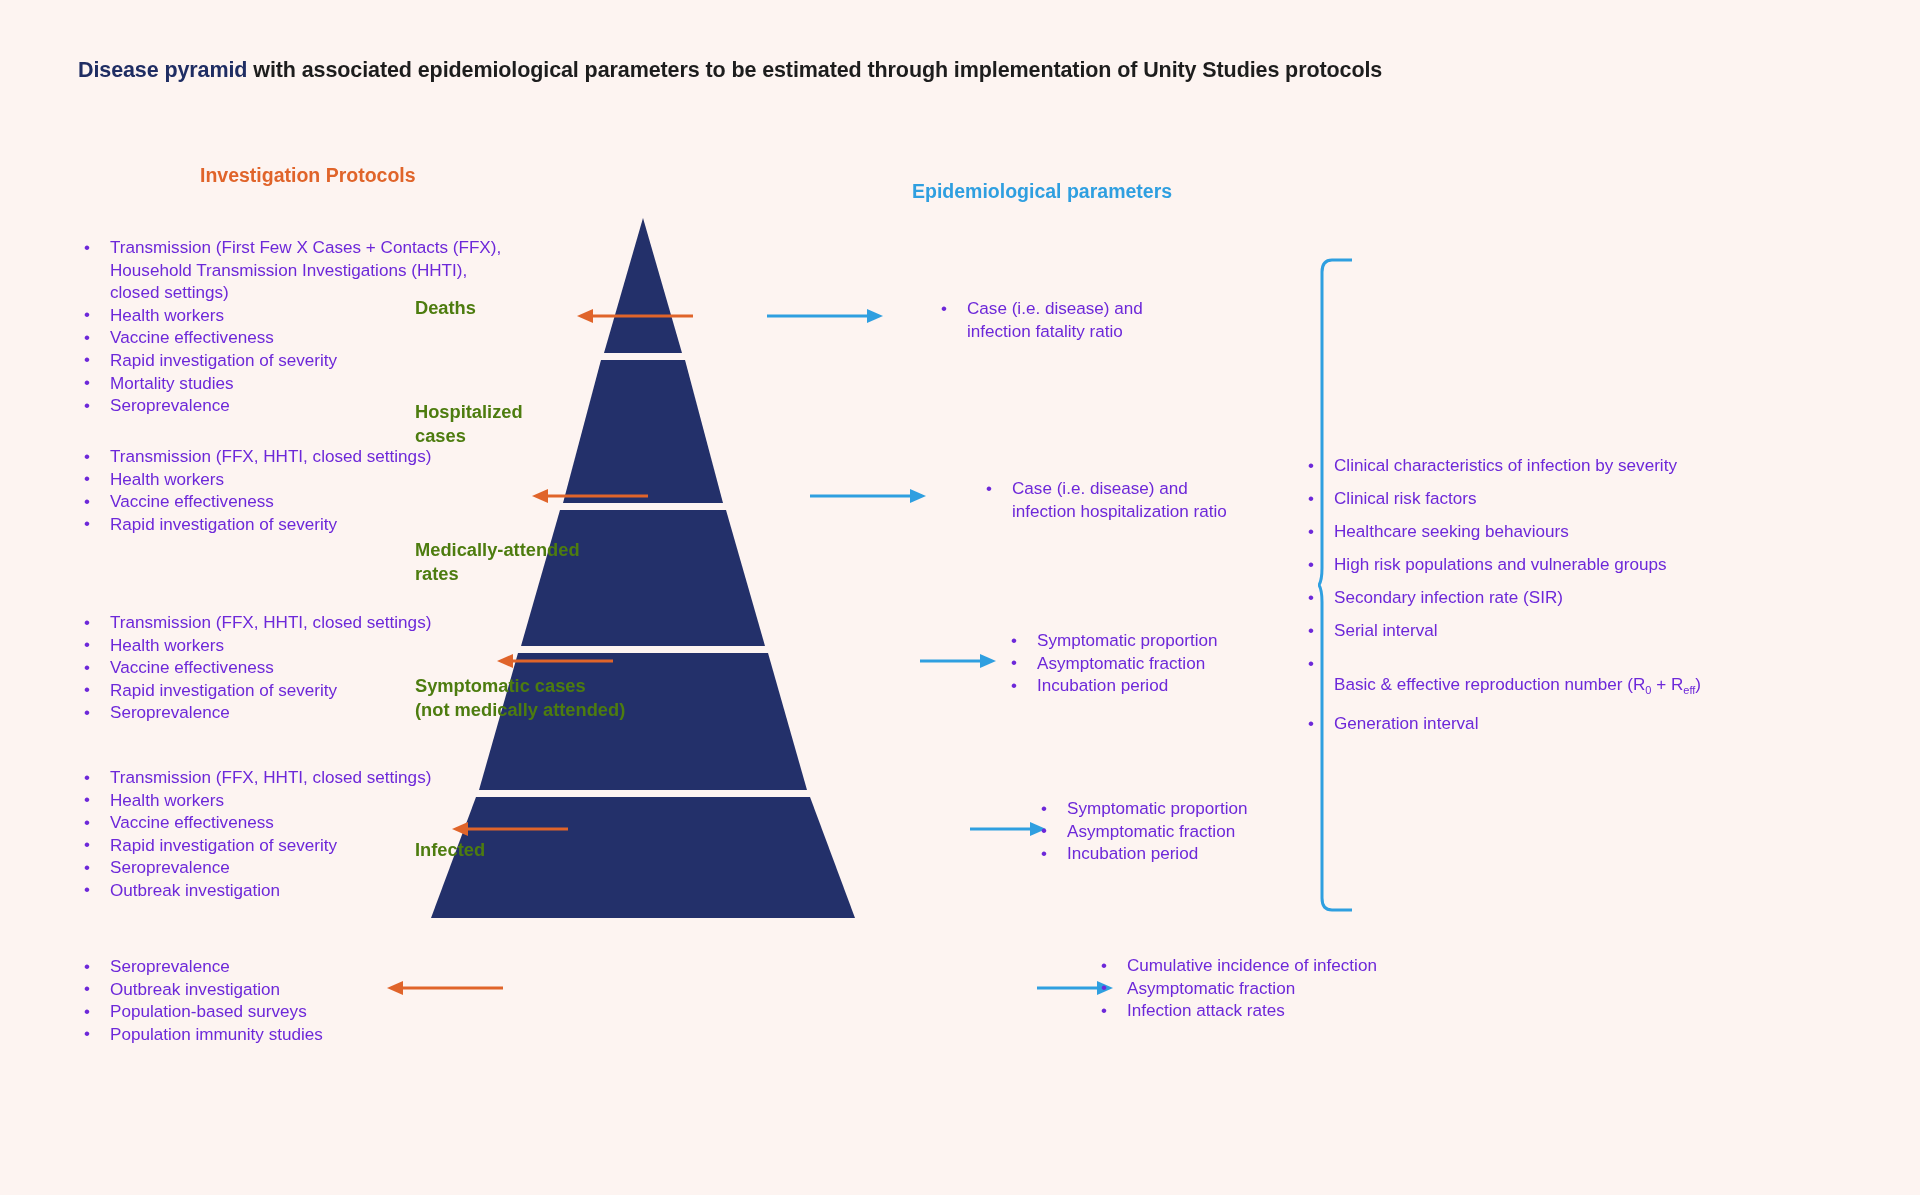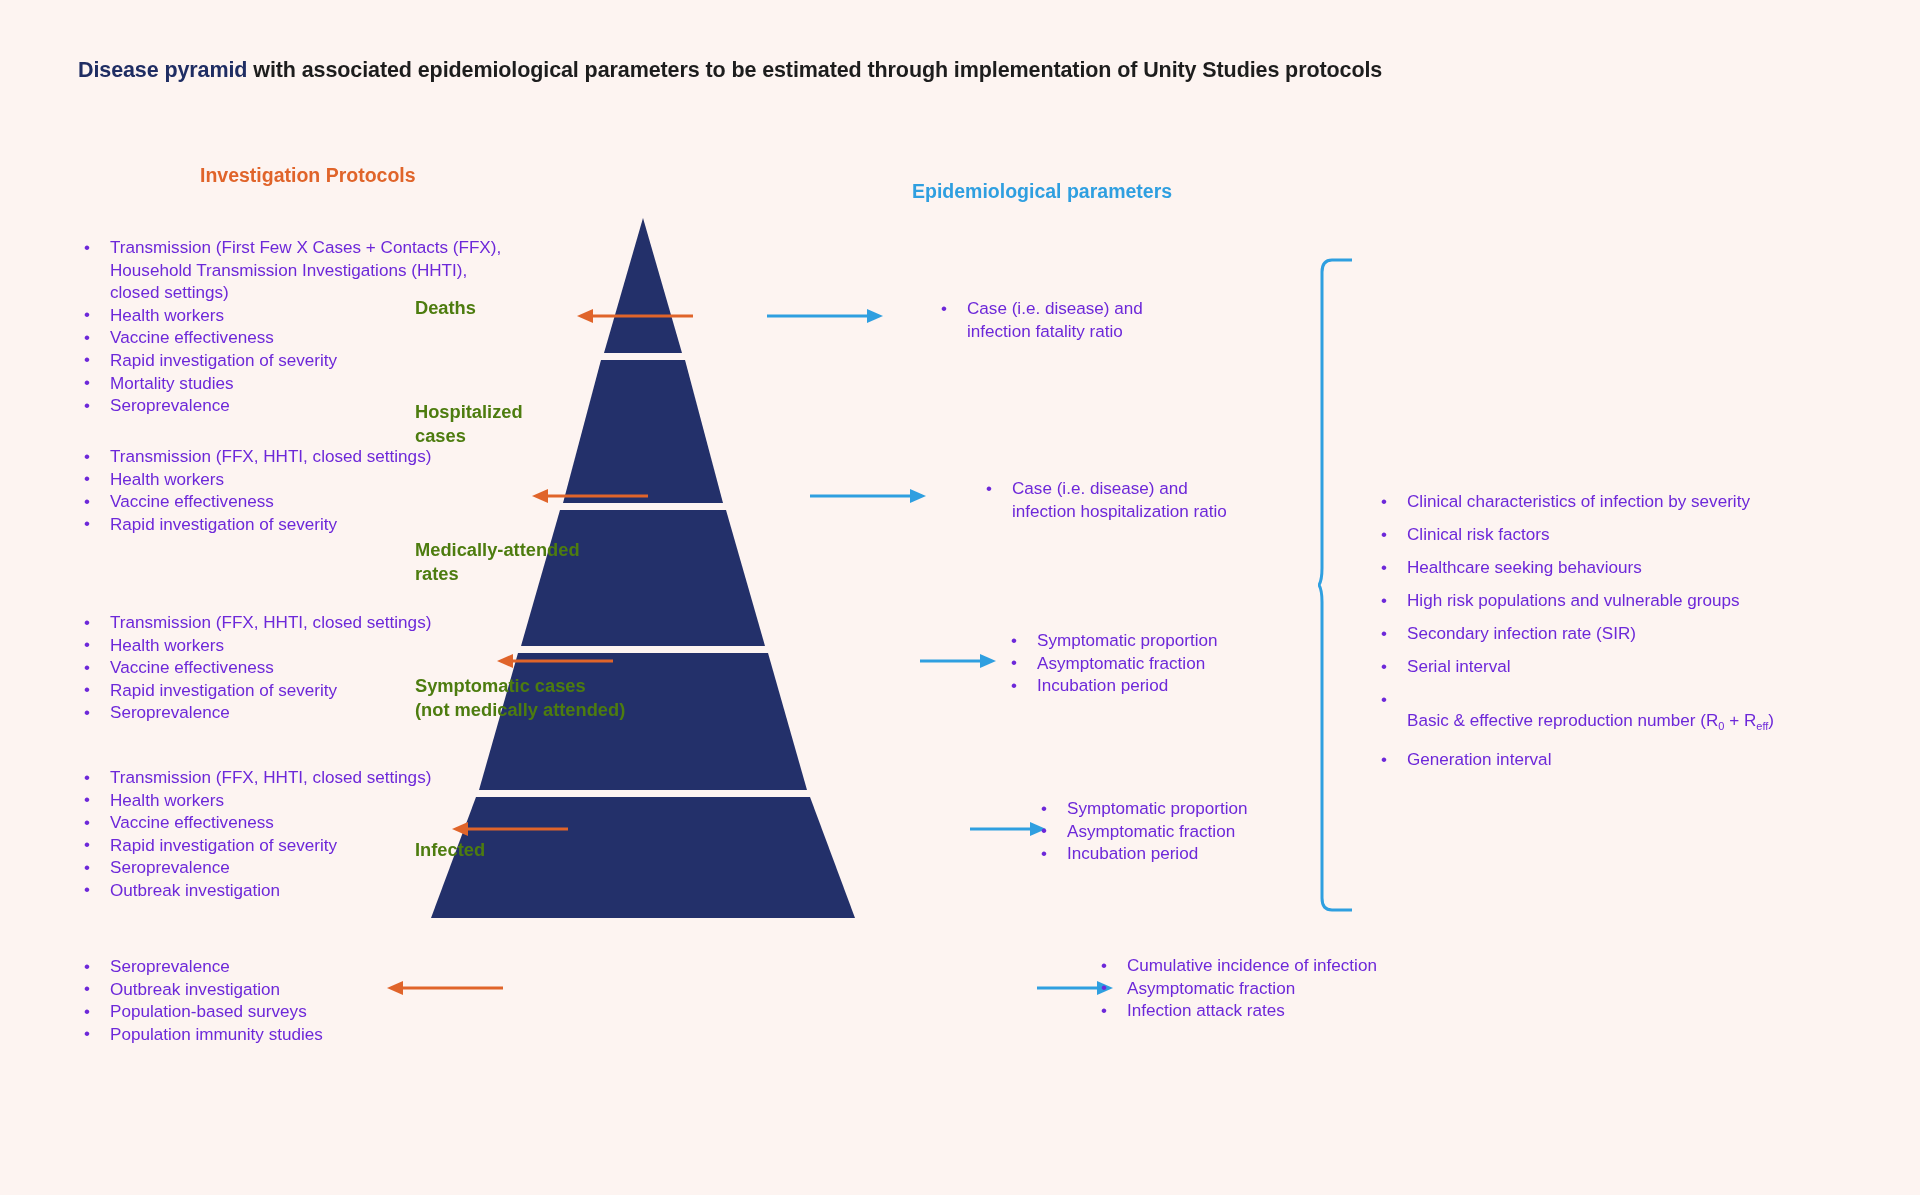--- a/index.html
+++ b/index.html
@@ -266,21 +266,21 @@
       <li>Cumulative incidence of infection</li>
       <li>Asymptomatic fraction</li>
       <li>Infection attack rates</li>
     </ul>
   </div>
 
   <svg class="brace" width="40" height="655">
     <path d="M 34 2 L 14 2 Q 4 2 4 14 L 4 310 Q 4 322 1 327 Q 4 332 4 344 L 4 640 Q 4 652 14 652 L 34 652" fill="none" stroke="#2f9fe0" stroke-width="3"></path>
   </svg>
 
-  <div class="blk spaced" style="left:1375px; top:455px; width:520px; line-height:21px;margin-top:36px;">
+  <div class="blk spaced" style="left:1302px; top:455px; width:520px; line-height:21px;">
     <ul>
       <li>Clinical characteristics of infection by severity</li>
       <li>Clinical risk factors</li>
       <li>Healthcare seeking behaviours</li>
       <li>High risk populations and vulnerable groups</li>
       <li>Secondary infection rate (SIR)</li>
       <li>Serial interval</li>
       <li>
         Basic &amp; effective reproduction number (R<sub style="font-size:11px">0</sub> + R<sub style="font-size:11px">eff</sub>)
       </li>

